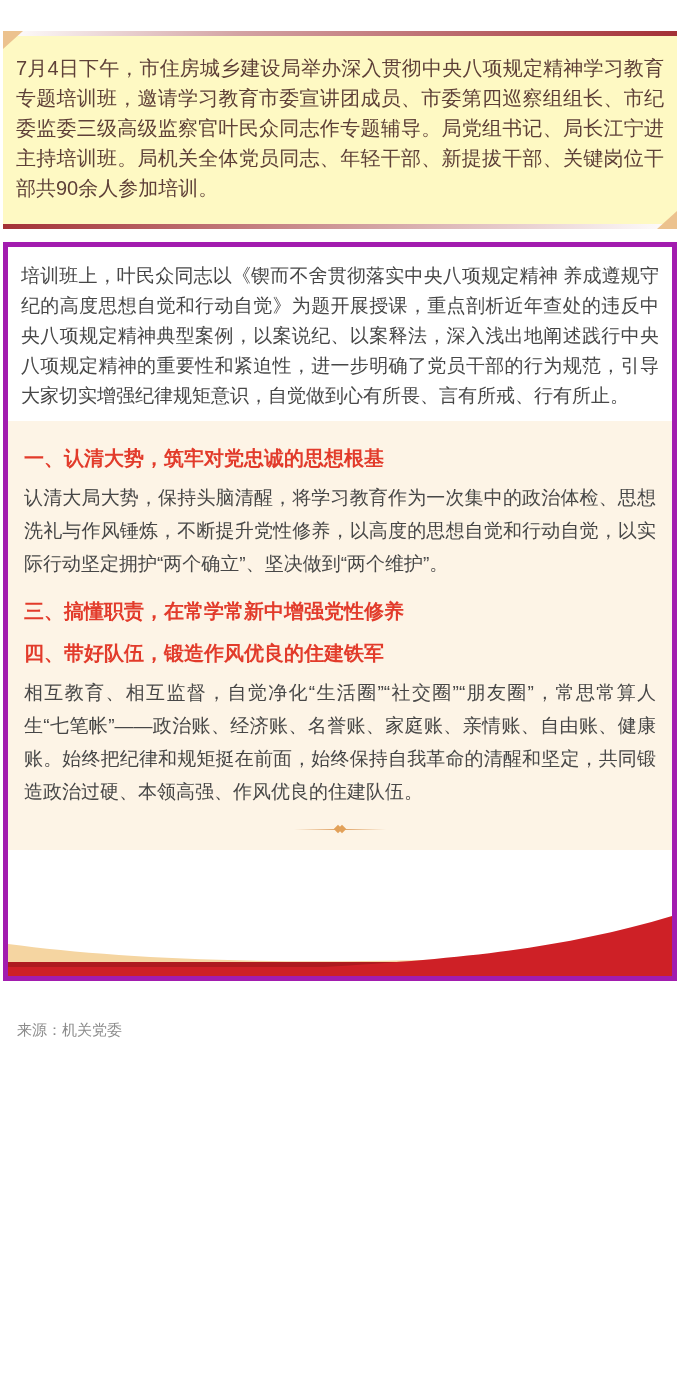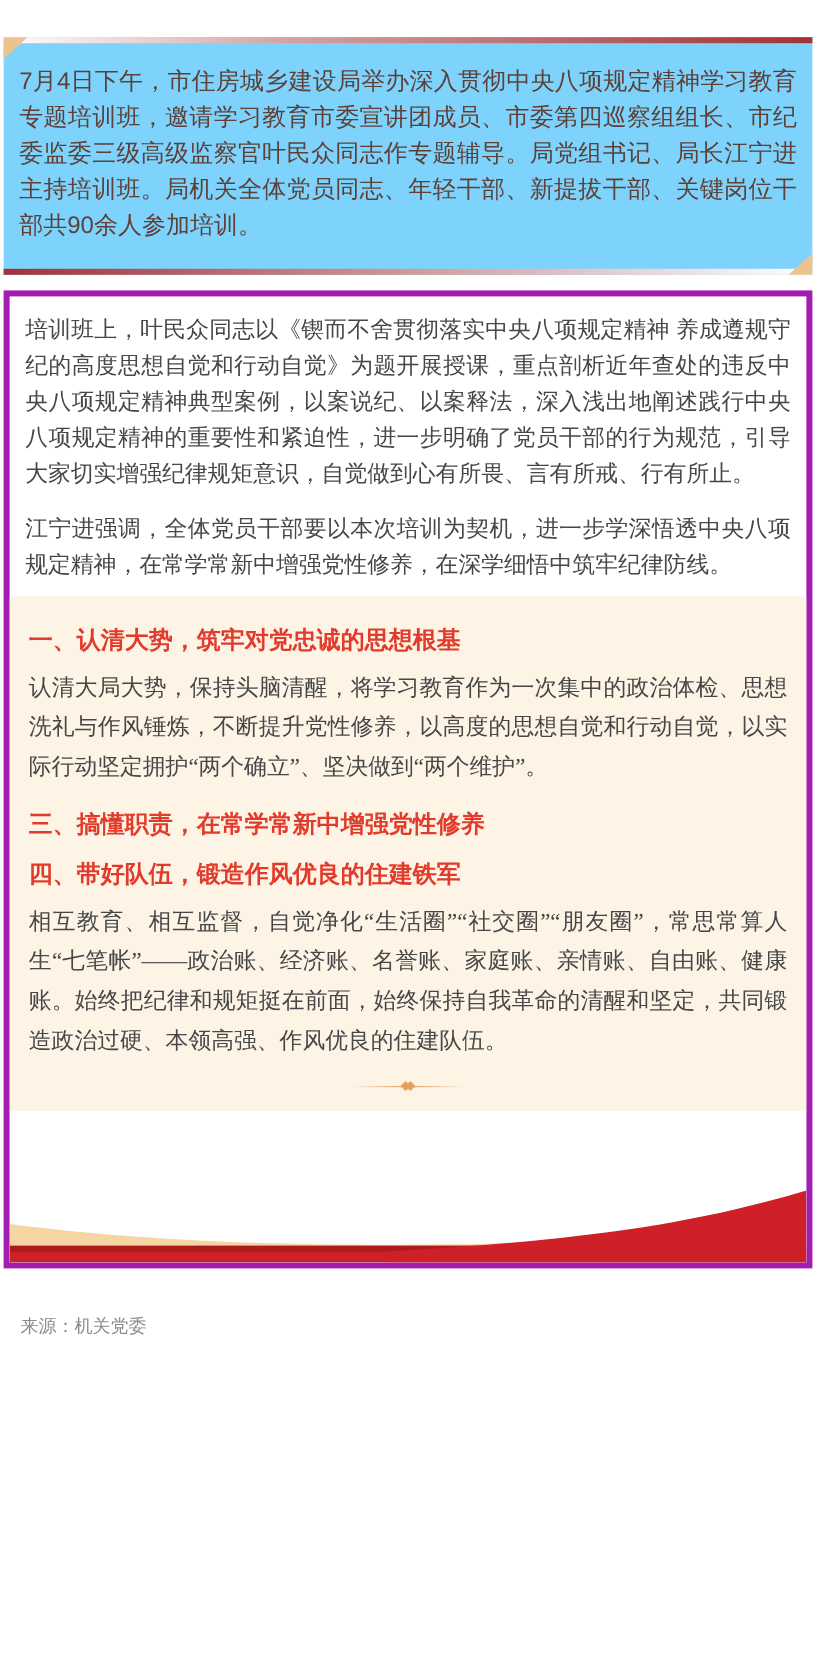--- a/index.html
+++ b/index.html
@@ -7,21 +7,21 @@
     width:680px;
     min-height:1389px;
     background:#ffffff;
     font-family:"Liberation Sans","DejaVu Sans",sans-serif;
     position:relative;
   }
   
   .banner{
     margin:31px 3px 0;
     position:relative;
-    background:#7dd3fc;
+    background:#fef9c3;
   }
   .banner .bar-top{
     height:5px;
     background:linear-gradient(to right,#ffffff 0%,#d3a3a3 35%,#a33136 100%);
   }
   .banner .bar-bottom{
     height:5px;
     background:linear-gradient(to right,#a33136 0%,#d3a3a3 55%,#ffffff 100%);
   }
   .banner .tri-tl{
@@ -75,21 +75,20 @@
     line-height:22px;
     font-weight:bold;
     color:#e23b2b;
   }
   .section p{
     margin:0;
     font-size:19px;
     line-height:33px;
     color:#474747;
     text-align:justify;
-    font-family:Liberation Serif, serif;
   }
   .section + .section{margin-top:20px;}
   
   .divider{
     margin:16px auto 2px;
     display:flex;
     align-items:center;
     justify-content:center;
     height:10px;
   }
@@ -130,21 +129,20 @@
   <div class="bar-top"></div>
   <span class="tri-tl"></span>
   <p>7月4日下午，市住房城乡建设局举办深入贯彻中央八项规定精神学习教育专题培训班，邀请学习教育市委宣讲团成员、市委第四巡察组组长、市纪委监委三级高级监察官叶民众同志作专题辅导。局党组书记、局长江宁进主持培训班。局机关全体党员同志、年轻干部、新提拔干部、关键岗位干部共90余人参加培训。</p>
   <div class="bar-bottom"></div>
   <span class="tri-br"></span>
 </div>
 
 <div class="card">
   <div class="card-body">
     <p class="lead">培训班上，叶民众同志以《锲而不舍贯彻落实中央八项规定精神 养成遵规守纪的高度思想自觉和行动自觉》为题开展授课，重点剖析近年查处的违反中央八项规定精神典型案例，以案说纪、以案释法，深入浅出地阐述践行中央八项规定精神的重要性和紧迫性，进一步明确了党员干部的行为规范，引导大家切实增强纪律规矩意识，自觉做到心有所畏、言有所戒、行有所止。</p>
-    <p class="lead">江宁进强调，全体党员干部要以本次培训为契机，进一步学深悟透中央八项规定精神，在常学常新中增强党性修养，在深学细悟中筑牢纪律防线。</p>
   </div>
 
   <div class="inner">
     <div class="section">
       <h2>一、认清大势，筑牢对党忠诚的思想根基</h2>
       <p>认清大局大势，保持头脑清醒，将学习教育作为一次集中的政治体检、思想洗礼与作风锤炼，不断提升党性修养，以高度的思想自觉和行动自觉，以实际行动坚定拥护“两个确立”、坚决做到“两个维护”。</p>
     </div>
     <div class="section">
       <h2>三、搞懂职责，在常学常新中增强党性修养</h2>
     </div>

